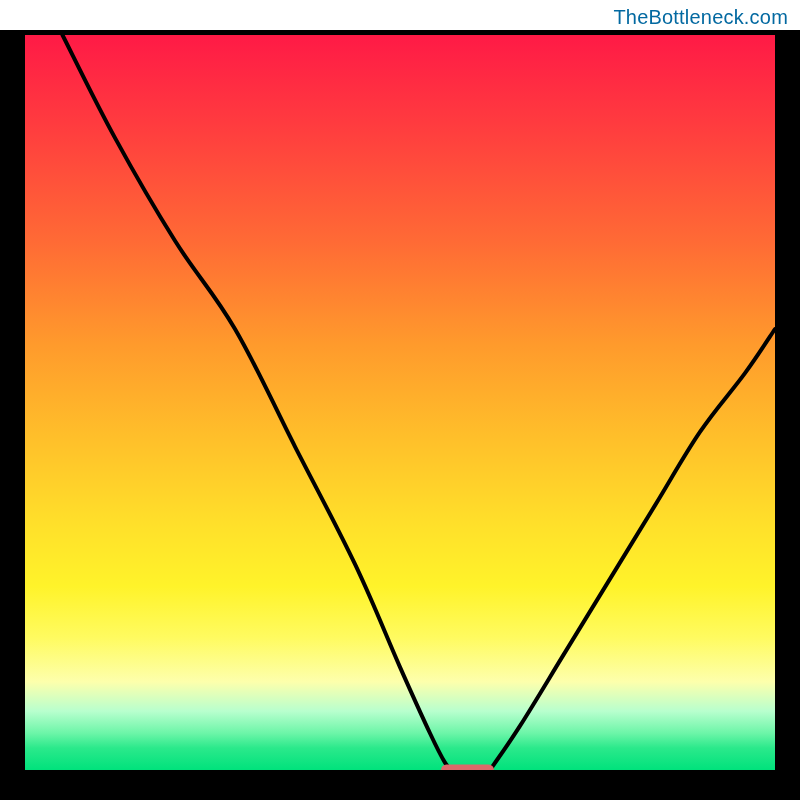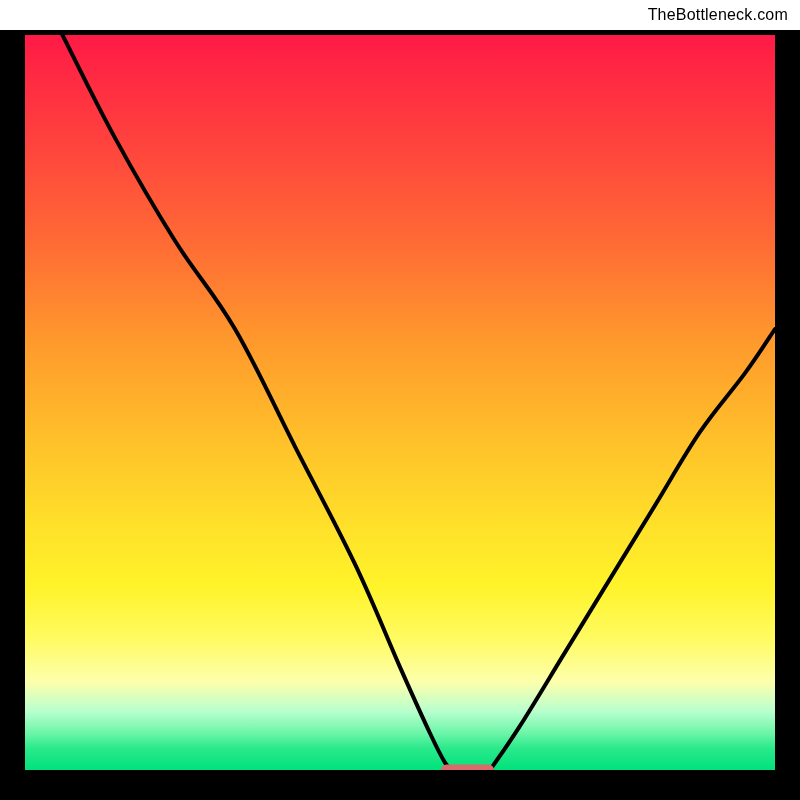--- a/index.html
+++ b/index.html
@@ -12,22 +12,22 @@
   }
   .wrap {
     position: relative;
     width: 800px;
     height: 800px;
   }
   .attrib {
     position: absolute;
     top: 6px;
     right: 12px;
-    font-size: 16px;
-    color: #000000;
+    font-size: 20px;
+    color: #0369a1;
     letter-spacing: 0.2px;
   }
   .plot {
     position: absolute;
     left: 0;
     top: 30px;
     width: 800px;
     height: 770px;
     background: #000;
   }

